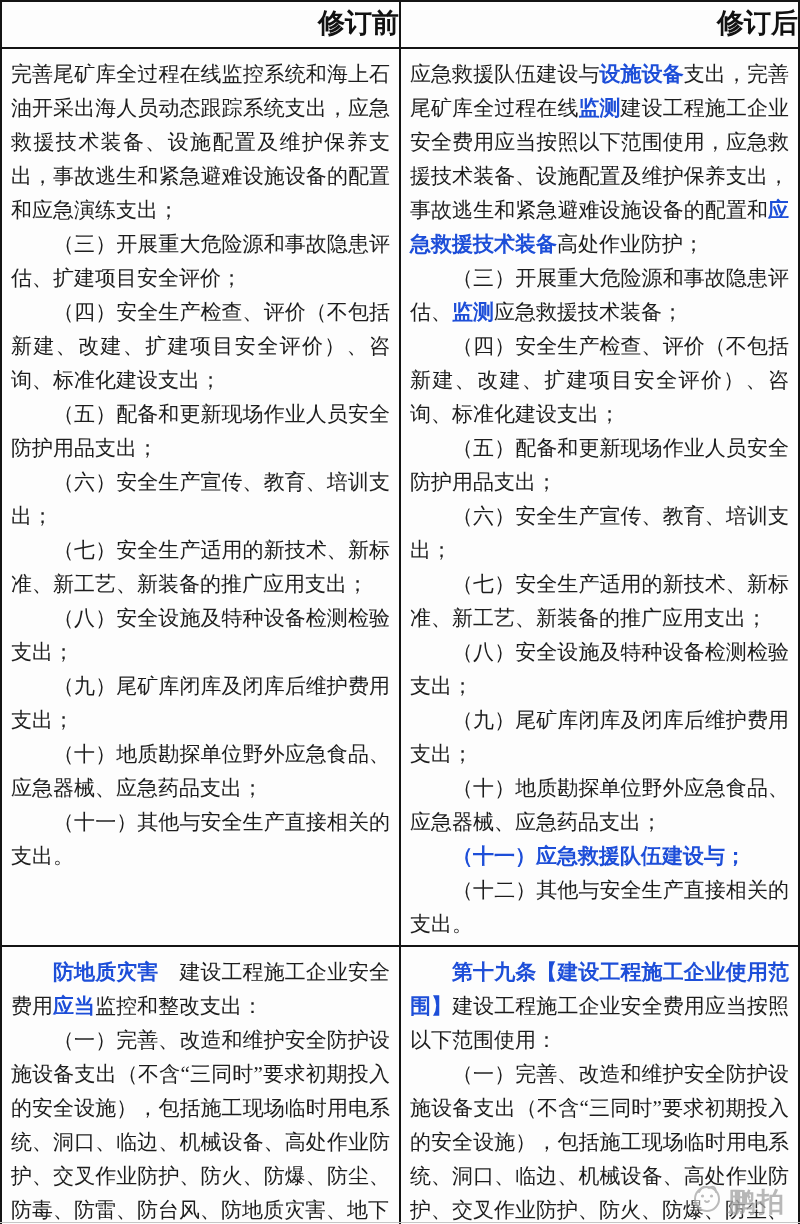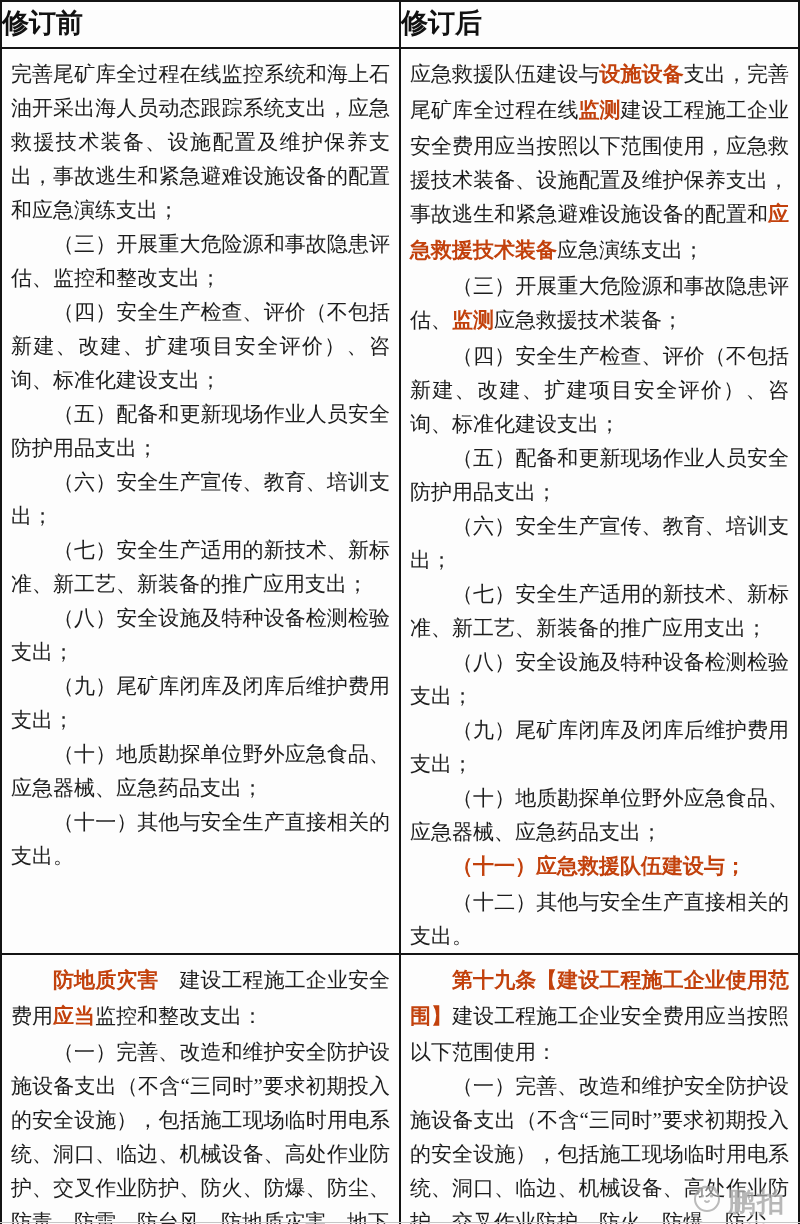--- a/index.html
+++ b/index.html
@@ -22,38 +22,38 @@
     vertical-align:top;
     box-sizing:border-box;
     width:399px;
   }
   .cmp th{
     height:47px;
     font-family:"Liberation Sans","DejaVu Sans",sans-serif;
     font-weight:700;
     font-size:27px;
     line-height:43px;
-    text-align:left;
+    text-align:right;
     color:#111;
     padding:0;
   }
   .cmp td.cell{
     padding:8px 9px 0 9px;
     font-size:21px;
     line-height:34px;
     text-align:justify;
     text-justify:inter-ideograph;
   }
   tr.row-1 td.cell{height:898px;}
   .para{margin:0;}
   .para.indent{text-indent:2em;}
   .bold{
     font-weight:700;
-    font-family:Liberation Mono, monospace;
-    color:#c2410c;
+    font-family:Liberation Sans, sans-serif;
+    color:#1d4ed8;
   }
   .watermark{
     position:absolute;
     right:14px;
     bottom:4px;
     display:flex;
     align-items:flex-end;
     gap:3px;
     opacity:.8;
     pointer-events:none;
@@ -81,32 +81,32 @@
     <thead>
       <tr>
         <th>修订前</th>
         <th>修订后</th>
       </tr>
     </thead>
     <tbody>
       <tr class="row-1">
         <td class="cell">
             <p class="para"><span>完善尾矿库全过程在线监控系统和海上石油开采出海人员动态跟踪系统支出，应急救援技术装备、设施配置及维护保养支出，事故逃生和紧急避难设施设备的配置和应急演练支出；</span></p>
-            <p class="para indent"><span>（三）开展重大危险源和事故隐患评估、监控和整改支出；</span></p>
+            <p class="para indent"><span>（三）开展重大危险源和事故隐患评估、扩建项目安全评价；</span></p>
             <p class="para indent"><span>（四）安全生产检查、评价（不包括新建、改建、扩建项目安全评价）、咨询、标准化建设支出；</span></p>
             <p class="para indent"><span>（五）配备和更新现场作业人员安全防护用品支出；</span></p>
             <p class="para indent"><span>（六）安全生产宣传、教育、培训支出；</span></p>
             <p class="para indent"><span>（七）安全生产适用的新技术、新标准、新工艺、新装备的推广应用支出；</span></p>
             <p class="para indent"><span>（八）安全设施及特种设备检测检验支出；</span></p>
             <p class="para indent"><span>（九）尾矿库闭库及闭库后维护费用支出；</span></p>
             <p class="para indent"><span>（十）地质勘探单位野外应急食品、应急器械、应急药品支出；</span></p>
             <p class="para indent"><span>（十一）其他与安全生产直接相关的支出。</span></p>
           </td>
         <td class="cell">
-            <p class="para"><span>应急救援队伍建设与</span><span class="bold">设施设备</span><span>支出，完善尾矿库全过程在线</span><span class="bold">监测</span><span>建设工程施工企业安全费用应当按照以下范围使用，应急救援技术装备、设施配置及维护保养支出，事故逃生和紧急避难设施设备的配置和</span><span class="bold">应急救援技术装备</span><span>应急演练支出；</span></p>
+            <p class="para"><span>应急救援队伍建设与</span><span class="bold">设施设备</span><span>支出，完善尾矿库全过程在线</span><span class="bold">监测</span><span>建设工程施工企业安全费用应当按照以下范围使用，应急救援技术装备、设施配置及维护保养支出，事故逃生和紧急避难设施设备的配置和</span><span class="bold">应急救援技术装备</span><span>高处作业防护；</span></p>
             <p class="para indent"><span>（三）开展重大危险源和事故隐患评估、</span><span class="bold">监测</span><span>应急救援技术装备；</span></p>
             <p class="para indent"><span>（四）安全生产检查、评价（不包括新建、改建、扩建项目安全评价）、咨询、标准化建设支出；</span></p>
             <p class="para indent"><span>（五）配备和更新现场作业人员安全防护用品支出；</span></p>
             <p class="para indent"><span>（六）安全生产宣传、教育、培训支出；</span></p>
             <p class="para indent"><span>（七）安全生产适用的新技术、新标准、新工艺、新装备的推广应用支出；</span></p>
             <p class="para indent"><span>（八）安全设施及特种设备检测检验支出；</span></p>
             <p class="para indent"><span>（九）尾矿库闭库及闭库后维护费用支出；</span></p>
             <p class="para indent"><span>（十）地质勘探单位野外应急食品、应急器械、应急药品支出；</span></p>
             <p class="para indent"><span class="bold">（十一）应急救援队伍建设与；</span></p>
             <p class="para indent"><span>（十二）其他与安全生产直接相关的支出。</span></p>

